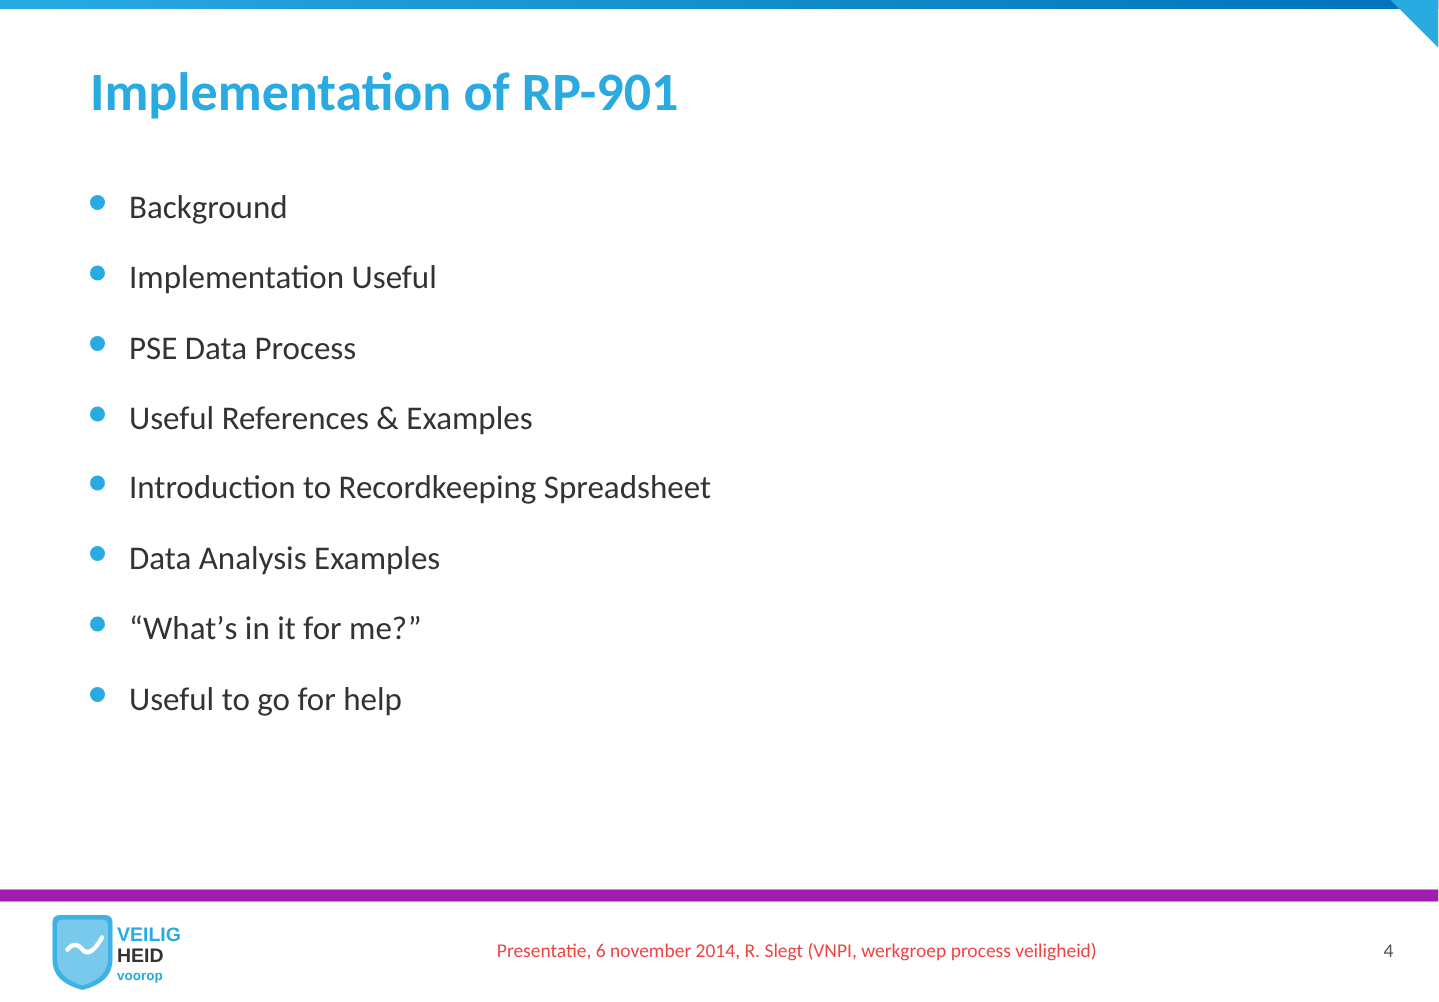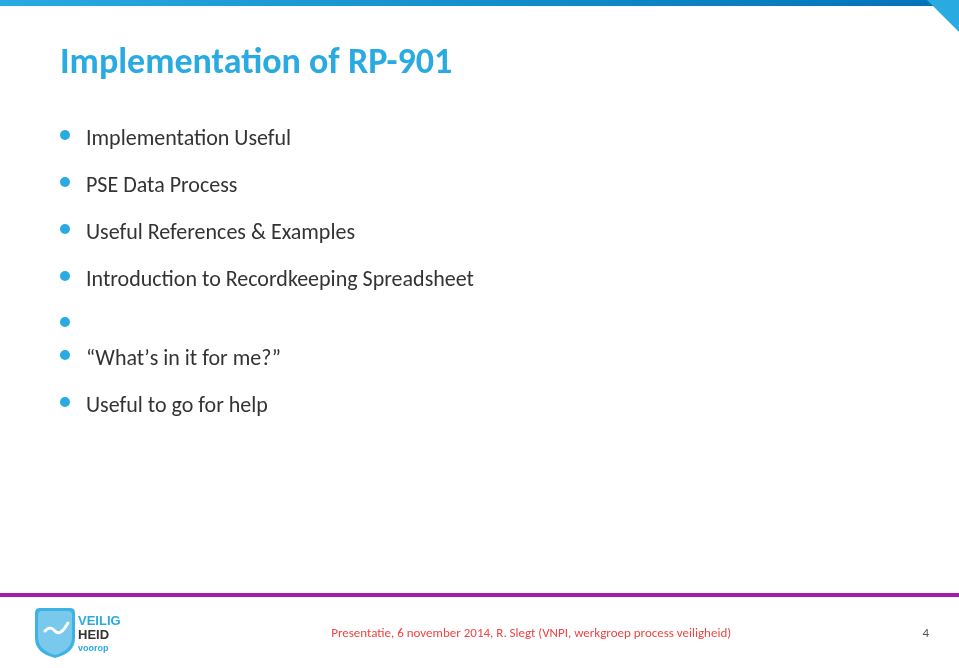--- a/index.html
+++ b/index.html
@@ -79,21 +79,21 @@
       margin-top: 7px;
     }
 
     
     .footer {
       position: absolute;
       bottom: 0;
       left: 0;
       right: 0;
       height: 75px;
-      border-top: 4px solid #a21caf;
+      border-top: 8px solid #a21caf;
       display: flex;
       align-items: center;
       padding: 0 30px;
     }
 
     .footer-logo {
       width: 90px;
       height: 60px;
       margin-right: 20px;
       flex-shrink: 0;
@@ -115,38 +115,43 @@
 </head>
 <body>
 
 <div class="top-bar"></div>
 <div class="top-arrow"></div>
 
 <div class="main-content">
   <h1 class="slide-title">Implementation of RP-901</h1>
 
   <ul class="bullet-list">
+  <li>
+        <span class="bullet-dot"></span>
+        <span>Background</span>
+      </li>
       <li>
         <span class="bullet-dot"></span>
         <span>Implementation Useful</span>
       </li>
       <li>
         <span class="bullet-dot"></span>
         <span>PSE Data Process</span>
       </li>
       <li>
         <span class="bullet-dot"></span>
         <span>Useful References &amp; Examples</span>
       </li>
       <li>
         <span class="bullet-dot"></span>
         <span>Introduction to Recordkeeping Spreadsheet</span>
       </li>
       <li>
         <span class="bullet-dot"></span>
+        <span>Data Analysis Examples</span>
       </li>
       <li>
         <span class="bullet-dot"></span>
         <span>“Whatʼs in it for me?”</span>
       </li>
       <li>
         <span class="bullet-dot"></span>
         <span>Useful to go for help</span>
       </li>
     </ul>

